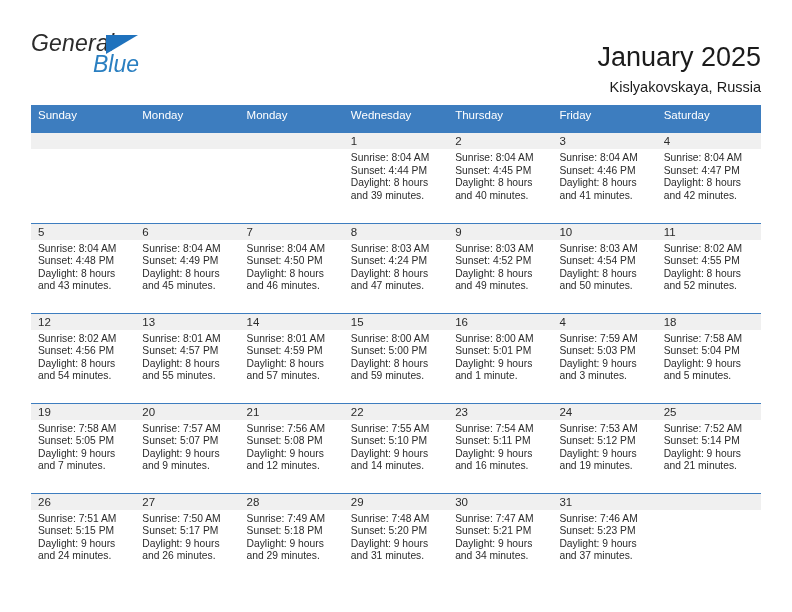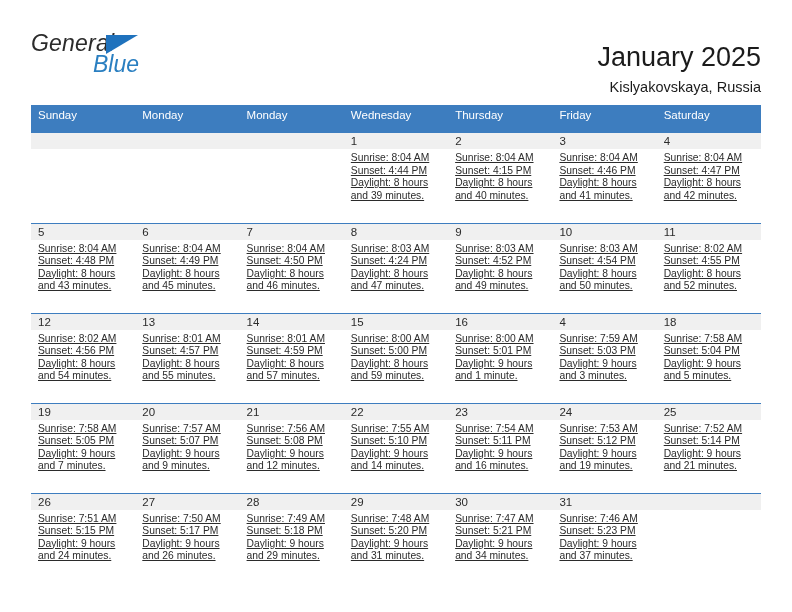--- a/index.html
+++ b/index.html
@@ -133,21 +133,20 @@
     font-size: 11.5px;
     color: #2b2b2b;
     line-height: 14px;
   }
   .daynum-strip.empty { color: transparent; }
   .details {
     padding: 3px 4px 0 7px;
     font-size: 10.3px;
     line-height: 12.55px;
     color: #2b2b2b;
-    text-decoration: underline;
   }
   .details div { white-space: nowrap; }
 </style>
 </head>
 <body>
 
 <div id="page">
 
   <div class="header">
 
@@ -211,21 +210,21 @@
                 <div>Daylight: 8 hours</div>
                 <div>and 39 minutes.</div>
               </div>
             </div>
           </td>
           <td>
             <div class="cell-inner">
               <div class="daynum-strip">2</div>
               <div class="details">
                 <div>Sunrise: 8:04 AM</div>
-                <div>Sunset: 4:15 PM</div>
+                <div>Sunset: 4:45 PM</div>
                 <div>Daylight: 8 hours</div>
                 <div>and 40 minutes.</div>
               </div>
             </div>
           </td>
           <td>
             <div class="cell-inner">
               <div class="daynum-strip">3</div>
               <div class="details">
                 <div>Sunrise: 8:04 AM</div>

